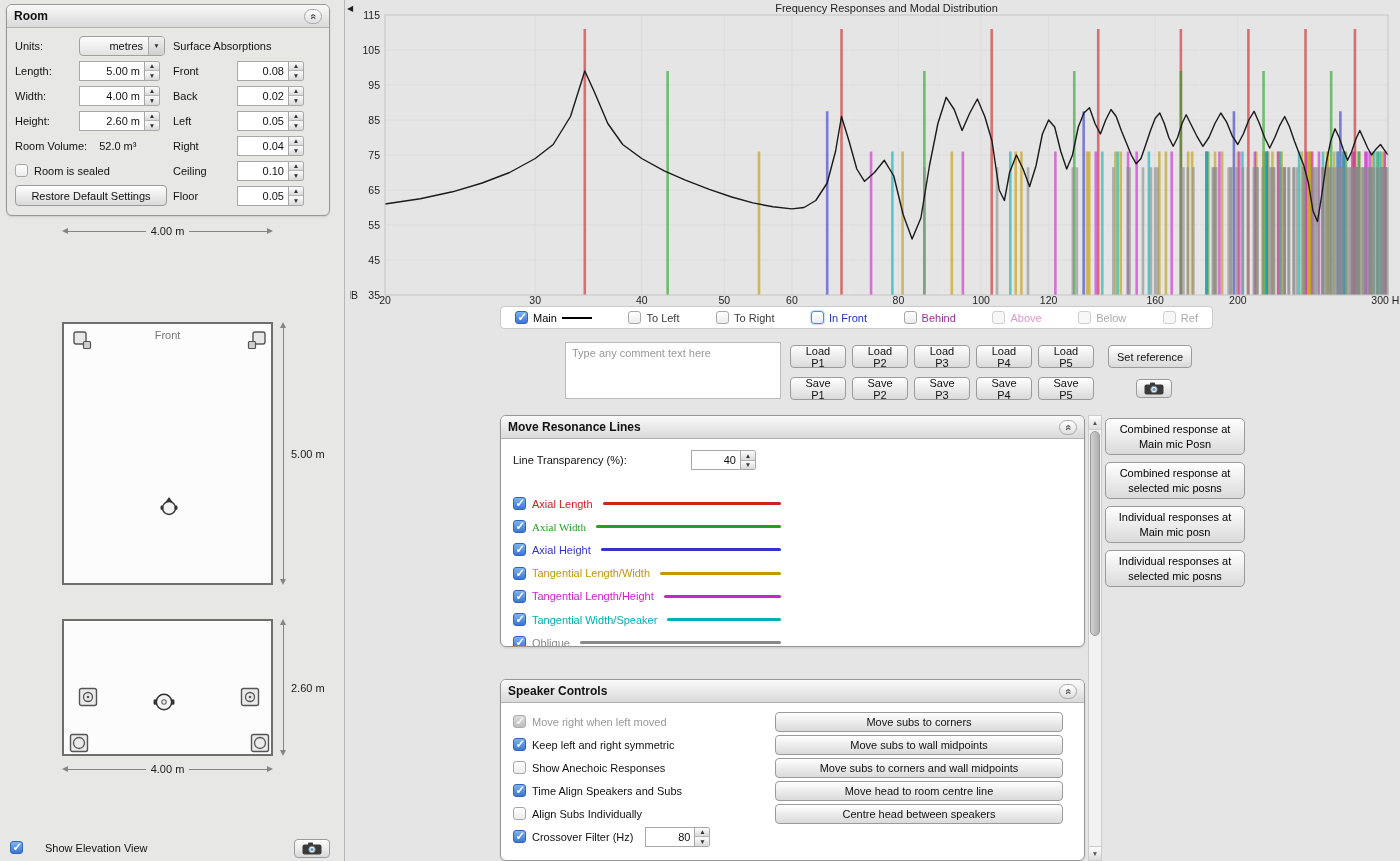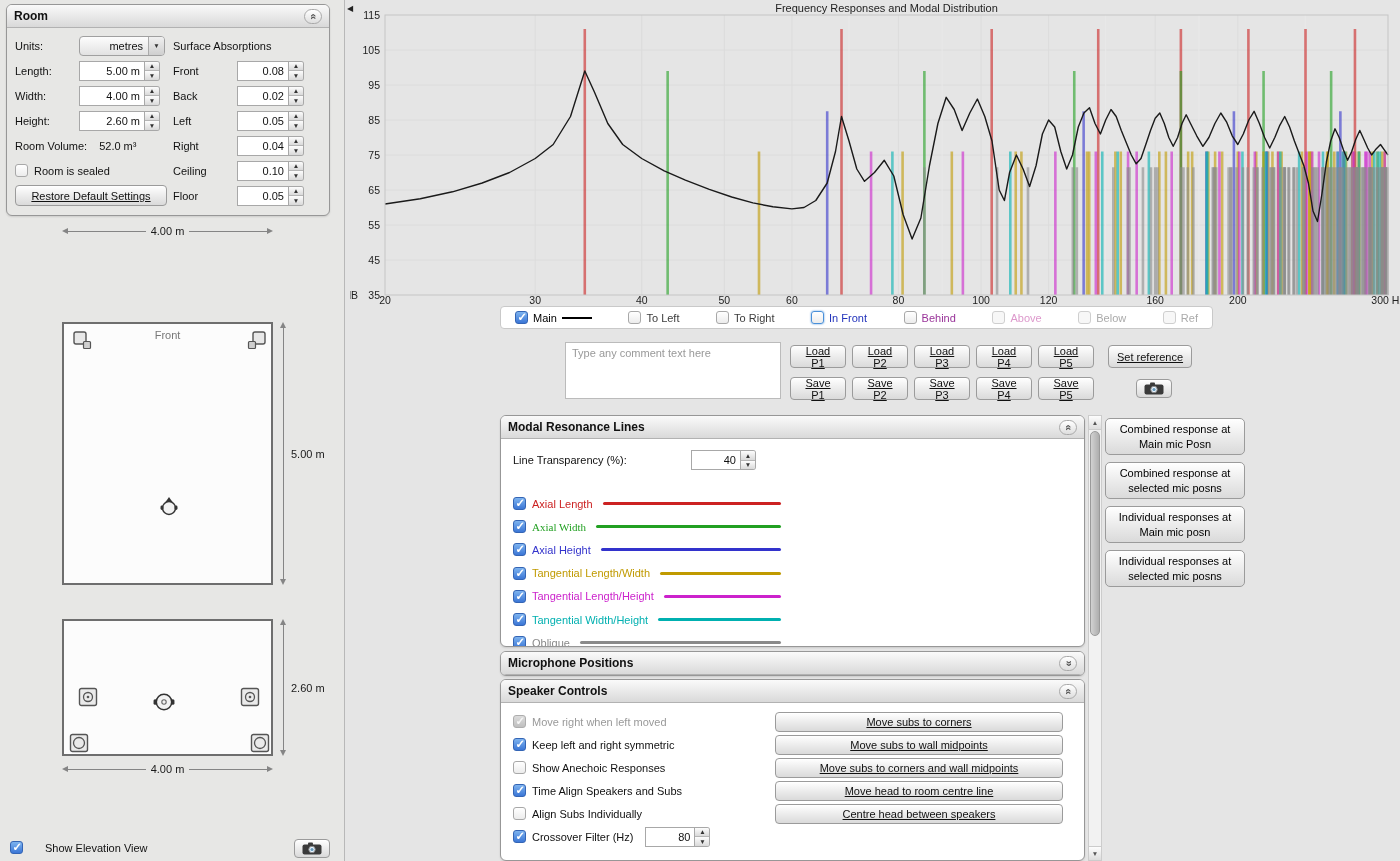--- a/index.html
+++ b/index.html
@@ -23,21 +23,21 @@
 
   .room-panel { left:6px; top:4px; width:324px; background:#e7e7e5; }
   .room-grid { display:grid; grid-template-columns:56px 86px 56px 72px; column-gap:8px; row-gap:4px;
                padding:7px 8px 9px 8px; align-items:center; grid-auto-rows:21px; }
   .lab { font-size:11px; }
   .abs-title { font-size:11px; }
   .vol-row { display:flex; gap:12px; align-items:center; }
   .seal-row { display:flex; gap:6px; align-items:center; }
   .btn { border:1px solid #9b9b9b; border-radius:4px; color:#111; font-family:inherit; font-size:11px;
          background:linear-gradient(#ffffff,#ececec 50%,#dadada); box-shadow:inset 0 1px 0 rgba(255,255,255,.7);
-         display:inline-flex; align-items:center; justify-content:center; padding:0 8px; height:23px; cursor:pointer;text-decoration:underline; }
+         display:inline-flex; align-items:center; justify-content:center; padding:0 8px; height:23px; cursor:pointer; }
   .btn.restore { height:21px; width:152px; }
 
   
   .spinner { display:inline-flex; height:20px; }
   .sp-val { border:1px solid #a8a8a8; background:#fff; display:flex; align-items:center; justify-content:flex-end;
             padding:0 4px; font-size:11px; height:20px; }
   .spinner.main .sp-val { width:66px; }
   .spinner.abs  .sp-val { width:52px; }
   .spinner.small .sp-val { width:50px; }
   .sp-btns { width:15px; display:flex; flex-direction:column; border:1px solid #a8a8a8; border-left:none;
@@ -636,21 +636,21 @@
         <rect x="0.5" y="2.5" width="19" height="10" rx="2" fill="#3a3a3a"></rect>
         <rect x="6" y="0.5" width="5" height="3" rx="1" fill="#3a3a3a"></rect>
         <circle cx="10" cy="7.5" r="3.2" fill="#e8f4ff" stroke="#888"></circle>
         <circle cx="10" cy="7.5" r="1.6" fill="#6699bb"></circle>
       </svg>
     </button>
   </div>
 
   <div class="panel mrl-panel">
     <div class="panel-header">
-      <span>Modal Resonance Lines</span>
+      <span>Move Resonance Lines</span>
       <span class="disclosure">
           <span class="chev">«</span>
         </span>
     </div>
     <div class="mrl-body">
       <div class="mrl-transp">
         <span class="lab">Line Transparency (%):</span>
         <span class="spinner small">
           <span class="sp-val">40</span>
           <span class="sp-btns">
@@ -679,39 +679,31 @@
         <span style="color: rgb(192, 154, 0);">Tangential Length/Width</span>
         <span class="mrl-line" style="background-color: rgb(192, 154, 0);"></span>
       </div>
       <div class="mrl-row">
         <span class="cb checked"></span>
         <span style="color: rgb(204, 34, 204);">Tangential Length/Height</span>
         <span class="mrl-line" style="background-color: rgb(204, 34, 204);"></span>
       </div>
       <div class="mrl-row">
         <span class="cb checked"></span>
-        <span style="color: rgb(0, 176, 176);">Tangential Width/Height</span>
+        <span style="color: rgb(0, 176, 176);">Tangential Width/Speaker</span>
         <span class="mrl-line" style="background-color: rgb(0, 176, 176);"></span>
       </div>
       <div class="mrl-row">
         <span class="cb checked"></span>
         <span style="color: rgb(138, 138, 138);">Oblique</span>
         <span class="mrl-line" style="background-color: rgb(138, 138, 138);"></span>
       </div>
     </div>
   </div>
 
-  <div class="panel mic-panel">
-    <div class="panel-header">
-      <span>Microphone Positions</span>
-      <span class="disclosure">
-          <span class="chev down">«</span>
-        </span>
-    </div>
-  </div>
 
   <div class="panel sc-panel">
     <div class="panel-header">
       <span>Speaker Controls</span>
       <span class="disclosure">
           <span class="chev">«</span>
         </span>
     </div>
     <div class="sc-body">
       <div class="sc-left">

